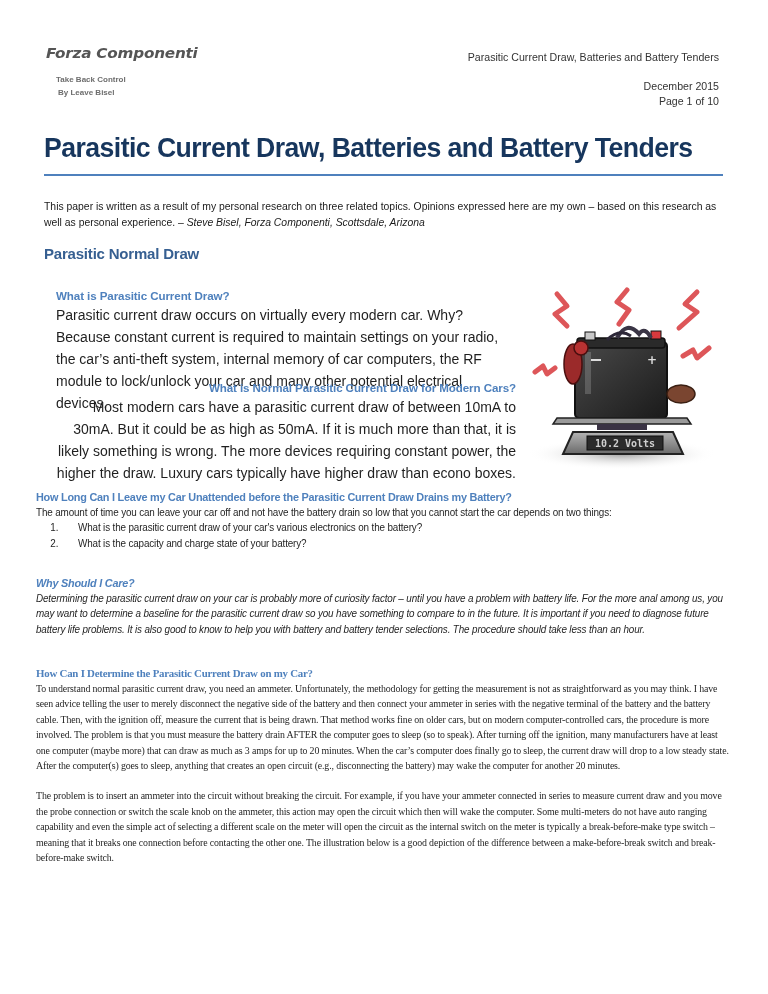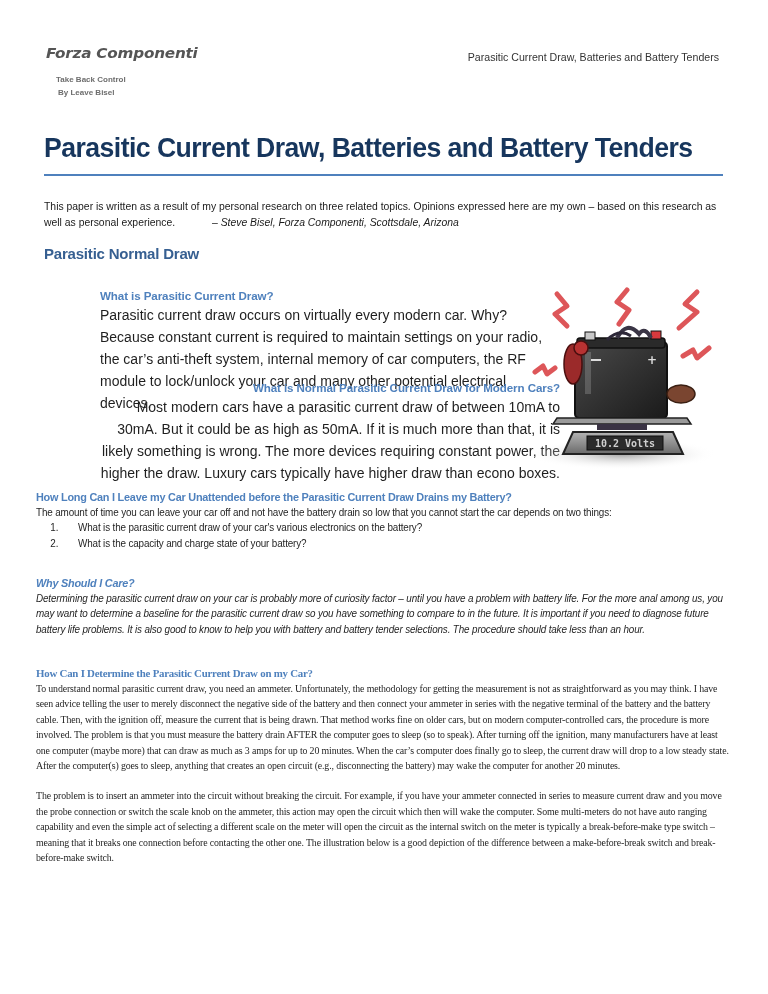--- a/index.html
+++ b/index.html
@@ -93,21 +93,21 @@
     }
     .intro {
       position: absolute;
       left: 44px;
       top: 199px;
       width: 690px;
       font-size: 10.4px;
       line-height: 15.5px;
       color: #1a1a1a;
     }
-    .intro em { font-style: italic; margin-left: 34px; }
+    .intro em { font-style: italic; }
     .section-h1 {
       position: absolute;
       left: 44px;
       top: 245px;
       font-size: 15px;
       font-weight: bold;
       color: #365f91;
       letter-spacing: -0.2px;
     }
     .sub-h {
@@ -119,21 +119,20 @@
     }
     .para {
       font-size: 14px;
       line-height: 22px;
       color: #1f1f1f;
     }
     .narrow {
       position: absolute;
       left: 56px;
       width: 460px;
-      margin-left: 44px;
     }
     .wide {
       position: absolute;
       left: 36px;
       width: 695px;
     }
     .wide .para {
       font-size: 10.35px;
       letter-spacing: -0.15px;
       line-height: 15.4px;
@@ -172,20 +171,24 @@
 
 <div class="page">
 
   <div class="logo-block">
     <div class="logo">Forza Componenti</div>
     <div class="logo-tagline">Take Back Control</div>
     <div class="logo-author">By Leave Bisel</div>
   </div>
 
   <div class="header-title-right">Parasitic Current Draw, Batteries and Battery Tenders</div>
+  <div class="header-date">
+    <div>December 2015</div>
+    <div>Page 1 of 10</div>
+  </div>
 
   <div class="doc-title">Parasitic Current Draw, Batteries and Battery Tenders</div>
   <div class="title-rule"></div>
 
   <p class="intro"><span>This paper is written as a result of my personal research on three related topics.  Opinions expressed here are my own – based on this research as well as personal experience.  </span><em>– Steve Bisel, Forza Componenti, Scottsdale, Arizona</em></p>
 
   <div class="section-h1">Parasitic Normal Draw</div>
 
   <div class="narrow" style="top:288px;">
     <div class="sub-h">What is Parasitic Current Draw?</div>

